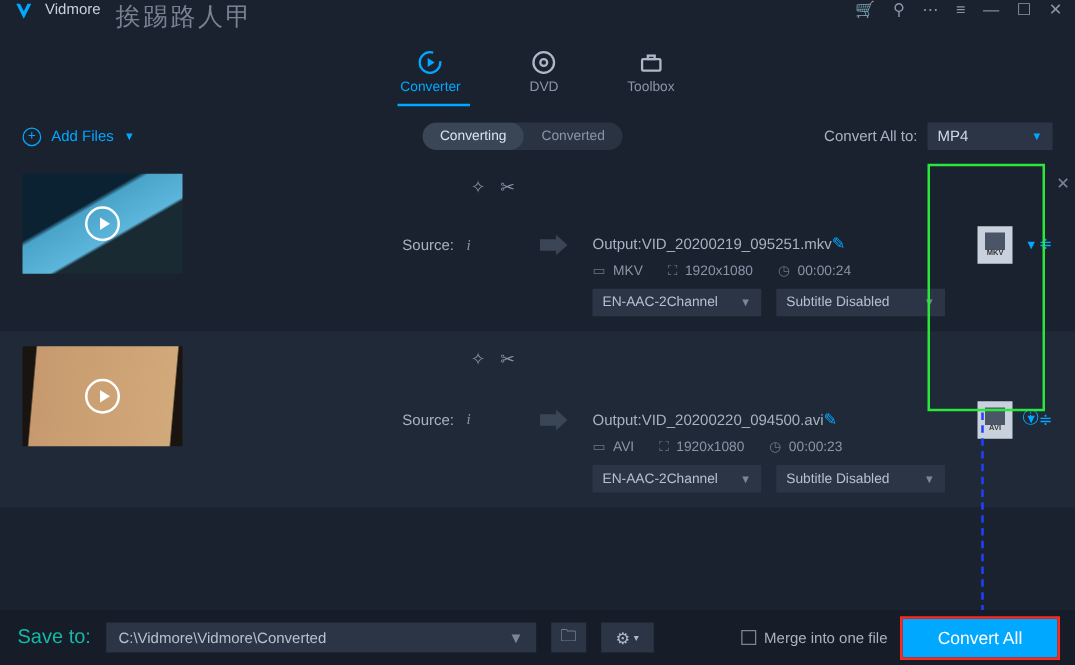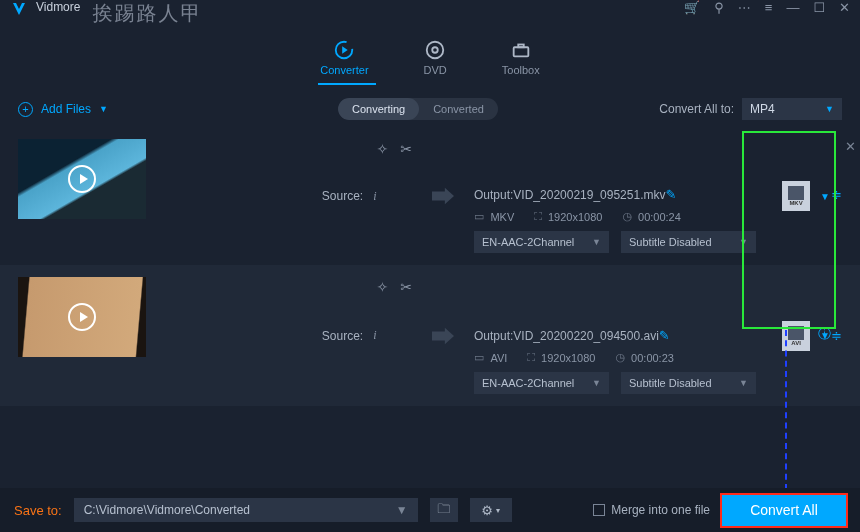--- a/index.html
+++ b/index.html
@@ -71,21 +71,21 @@
   .format-badge .box { width:30px; height:30px; background:#c9d1dd; display:flex; flex-direction:column; align-items:center; justify-content:center; position:relative; }
   .format-badge .box::after { content:""; position:absolute; inset:5px 6px 11px 6px; background:#4a5568; }
   .format-badge .lbl { position:relative; font-size:6px; font-weight:bold; color:#333; background:#c9d1dd; padding: 0 1px; margin-top: 14px; z-index: 1; }
   .format-badge .dd-caret { color:#00a8ff; font-size:10px; margin-left:10px; }
   .highlight-box { position:absolute; border: 2px solid #29e83a; pointer-events:none; }
 
   .close-x { position:absolute; right:4px; top:12px; color:#7a8596; font-size:13px; cursor:pointer; }
 
   
   .bottombar { position:absolute; bottom:0; left:0; right:0; height:44px; background:#161d29; display:flex; align-items:center; padding: 0 14px; gap: 12px; }
-  .save-lbl { font-size:13px; color:#f97316; }
+  .save-lbl { font-size:16px; color:#14b8a6; }
   .path-dd { background:#2b3546; height:24px; width:344px; display:flex; align-items:center; justify-content:space-between; padding:0 10px; font-size:12px; color:#b6c0cf; cursor:pointer; }
   .icon-btn { width:28px; height:24px; background:#2b3546; display:flex; align-items:center; justify-content:center; font-size:13px; color:#aeb8c7; cursor:pointer; }
   .merge { display:flex; align-items:center; gap:6px; font-size:12px; color:#a8b2c0; cursor:pointer; }
   .merge .chk { width:12px; height:12px; border:1px solid #7a8596; }
   .convert-all { width:124px; height:31px; background:#00a8ff; color:#fff; font-size:14px; display:flex; align-items:center; justify-content:center; cursor:pointer; outline: 2px solid #ff2a1a; outline-offset: 0; }
 
   
   .anno-arrow-line { position:absolute; top:330px; left:785px; height:160px; border-left: 2px dashed #2040ff; }
   .anno-arrow-head { position:absolute; top:490px; left:779px; width:0; height:0; border-left:7px solid transparent; border-right:7px solid transparent; border-top:10px solid #2040ff; }
 

